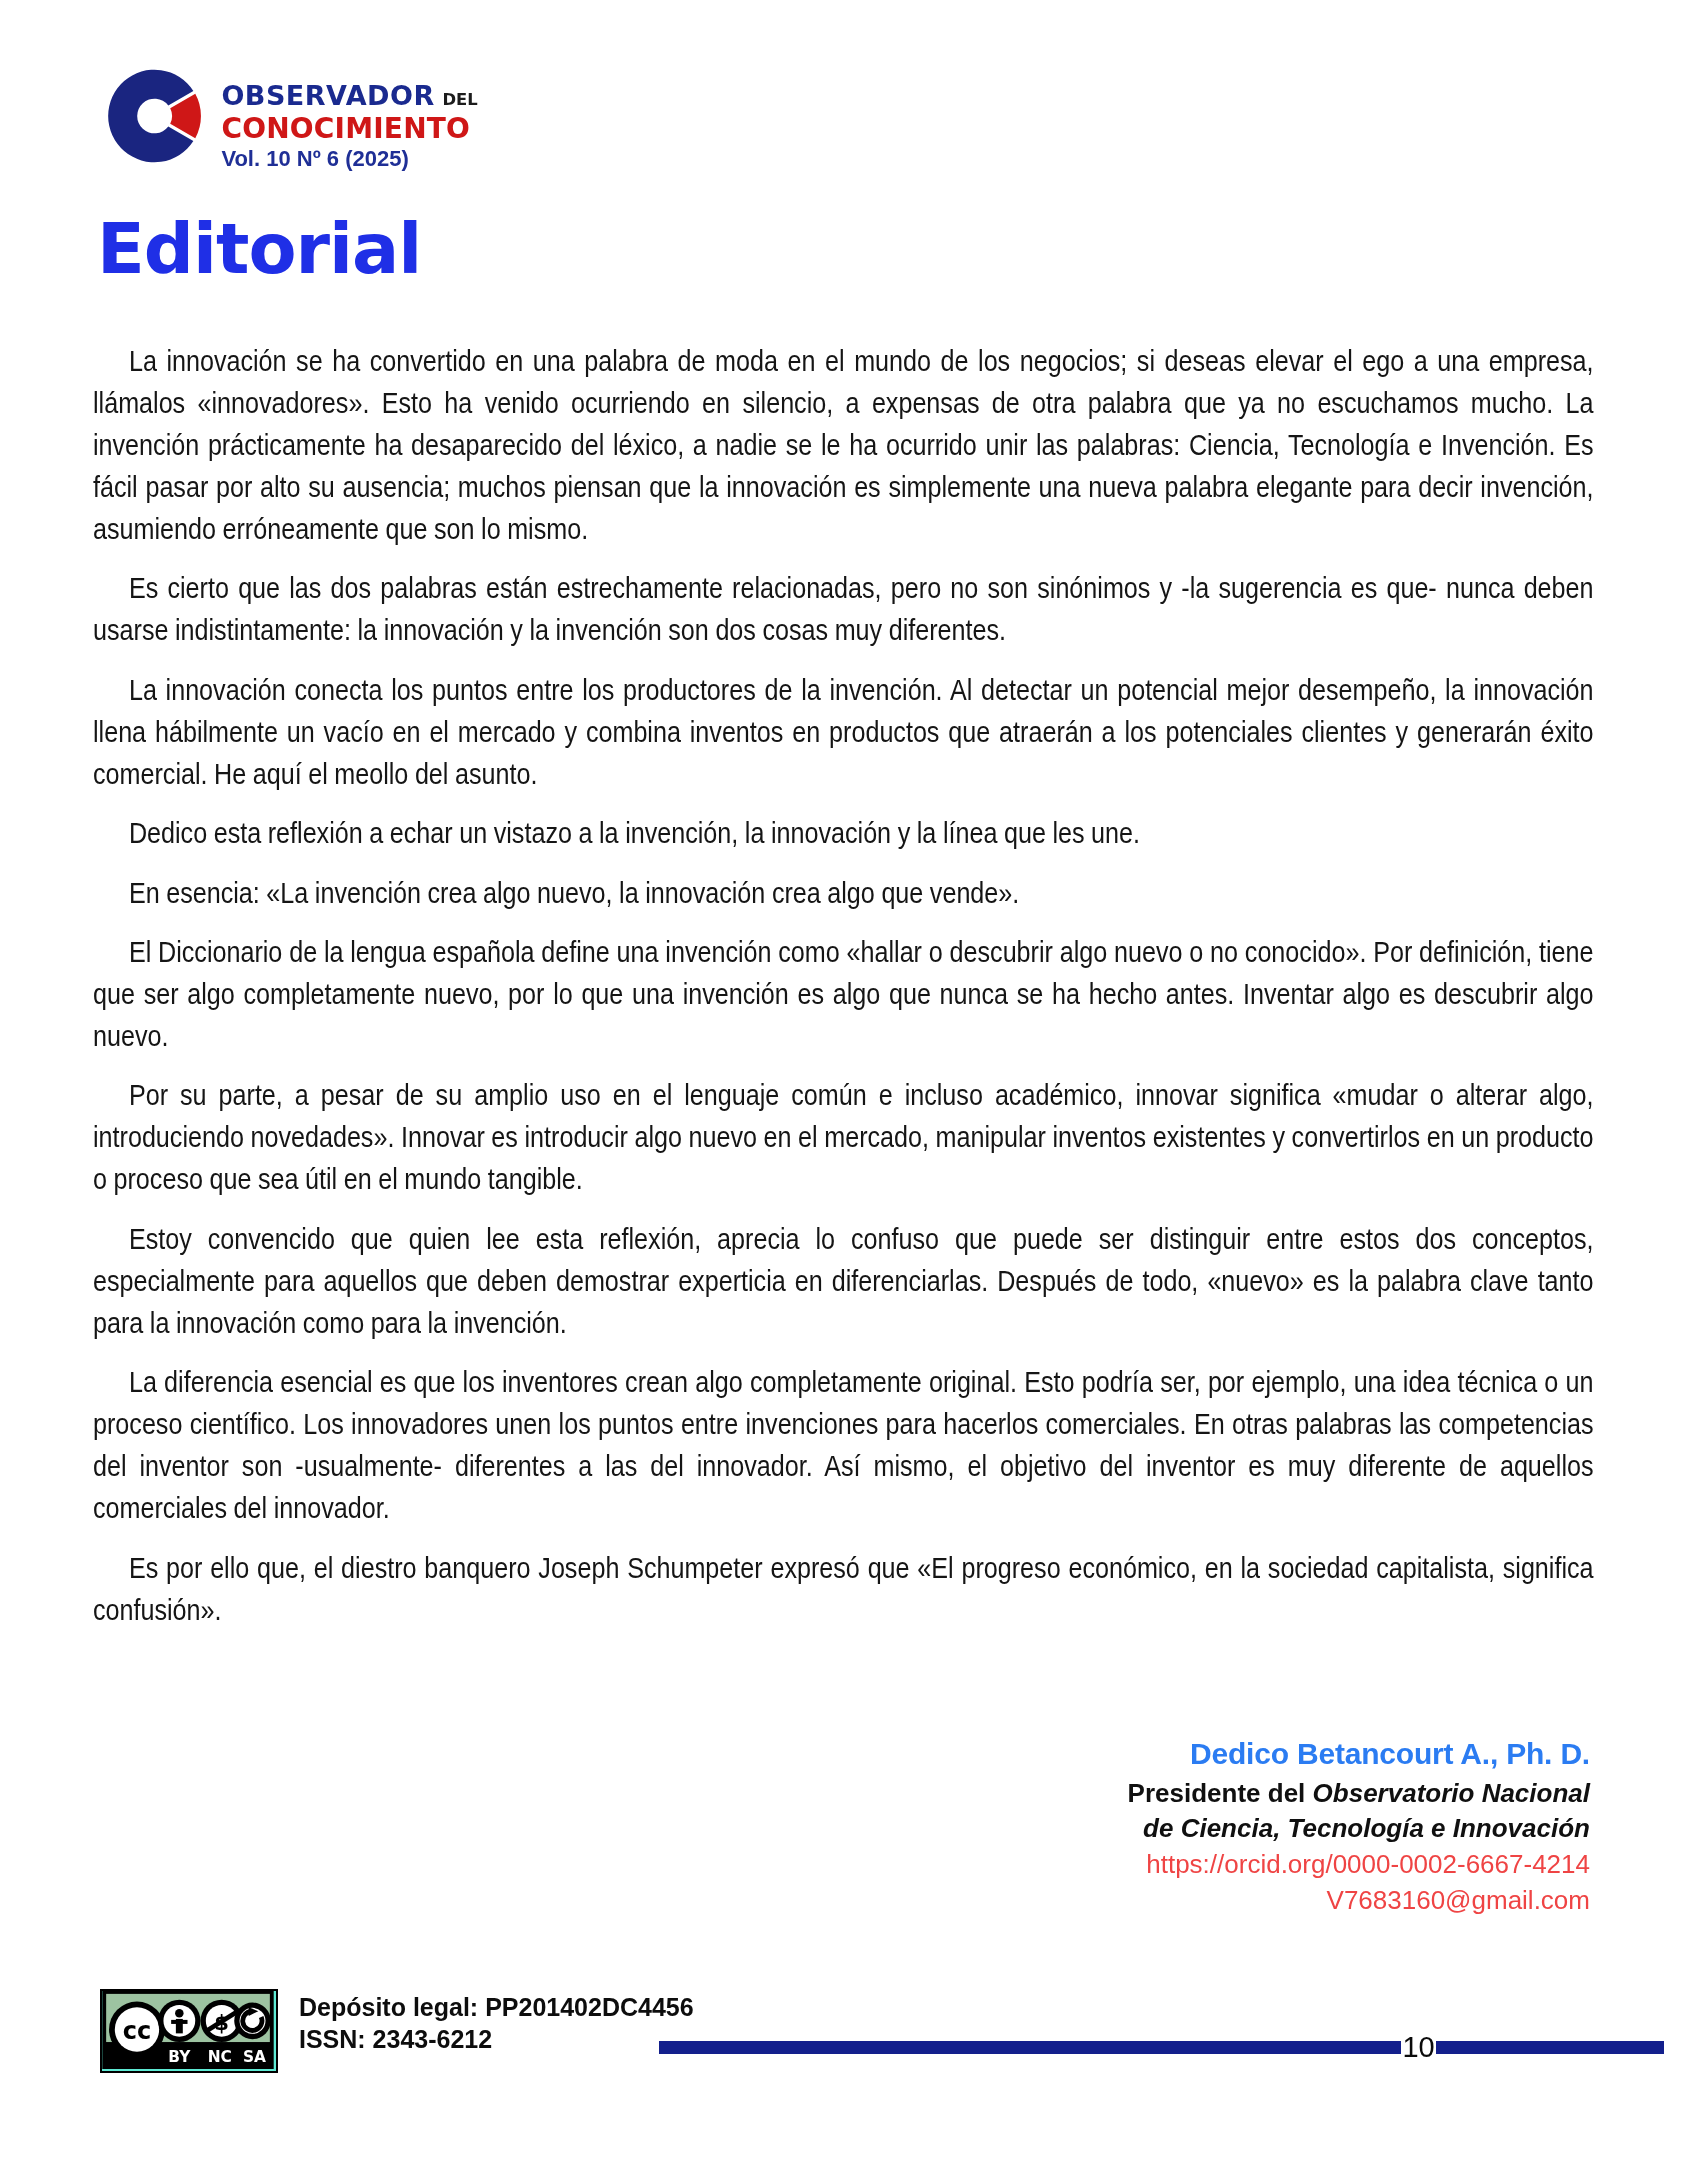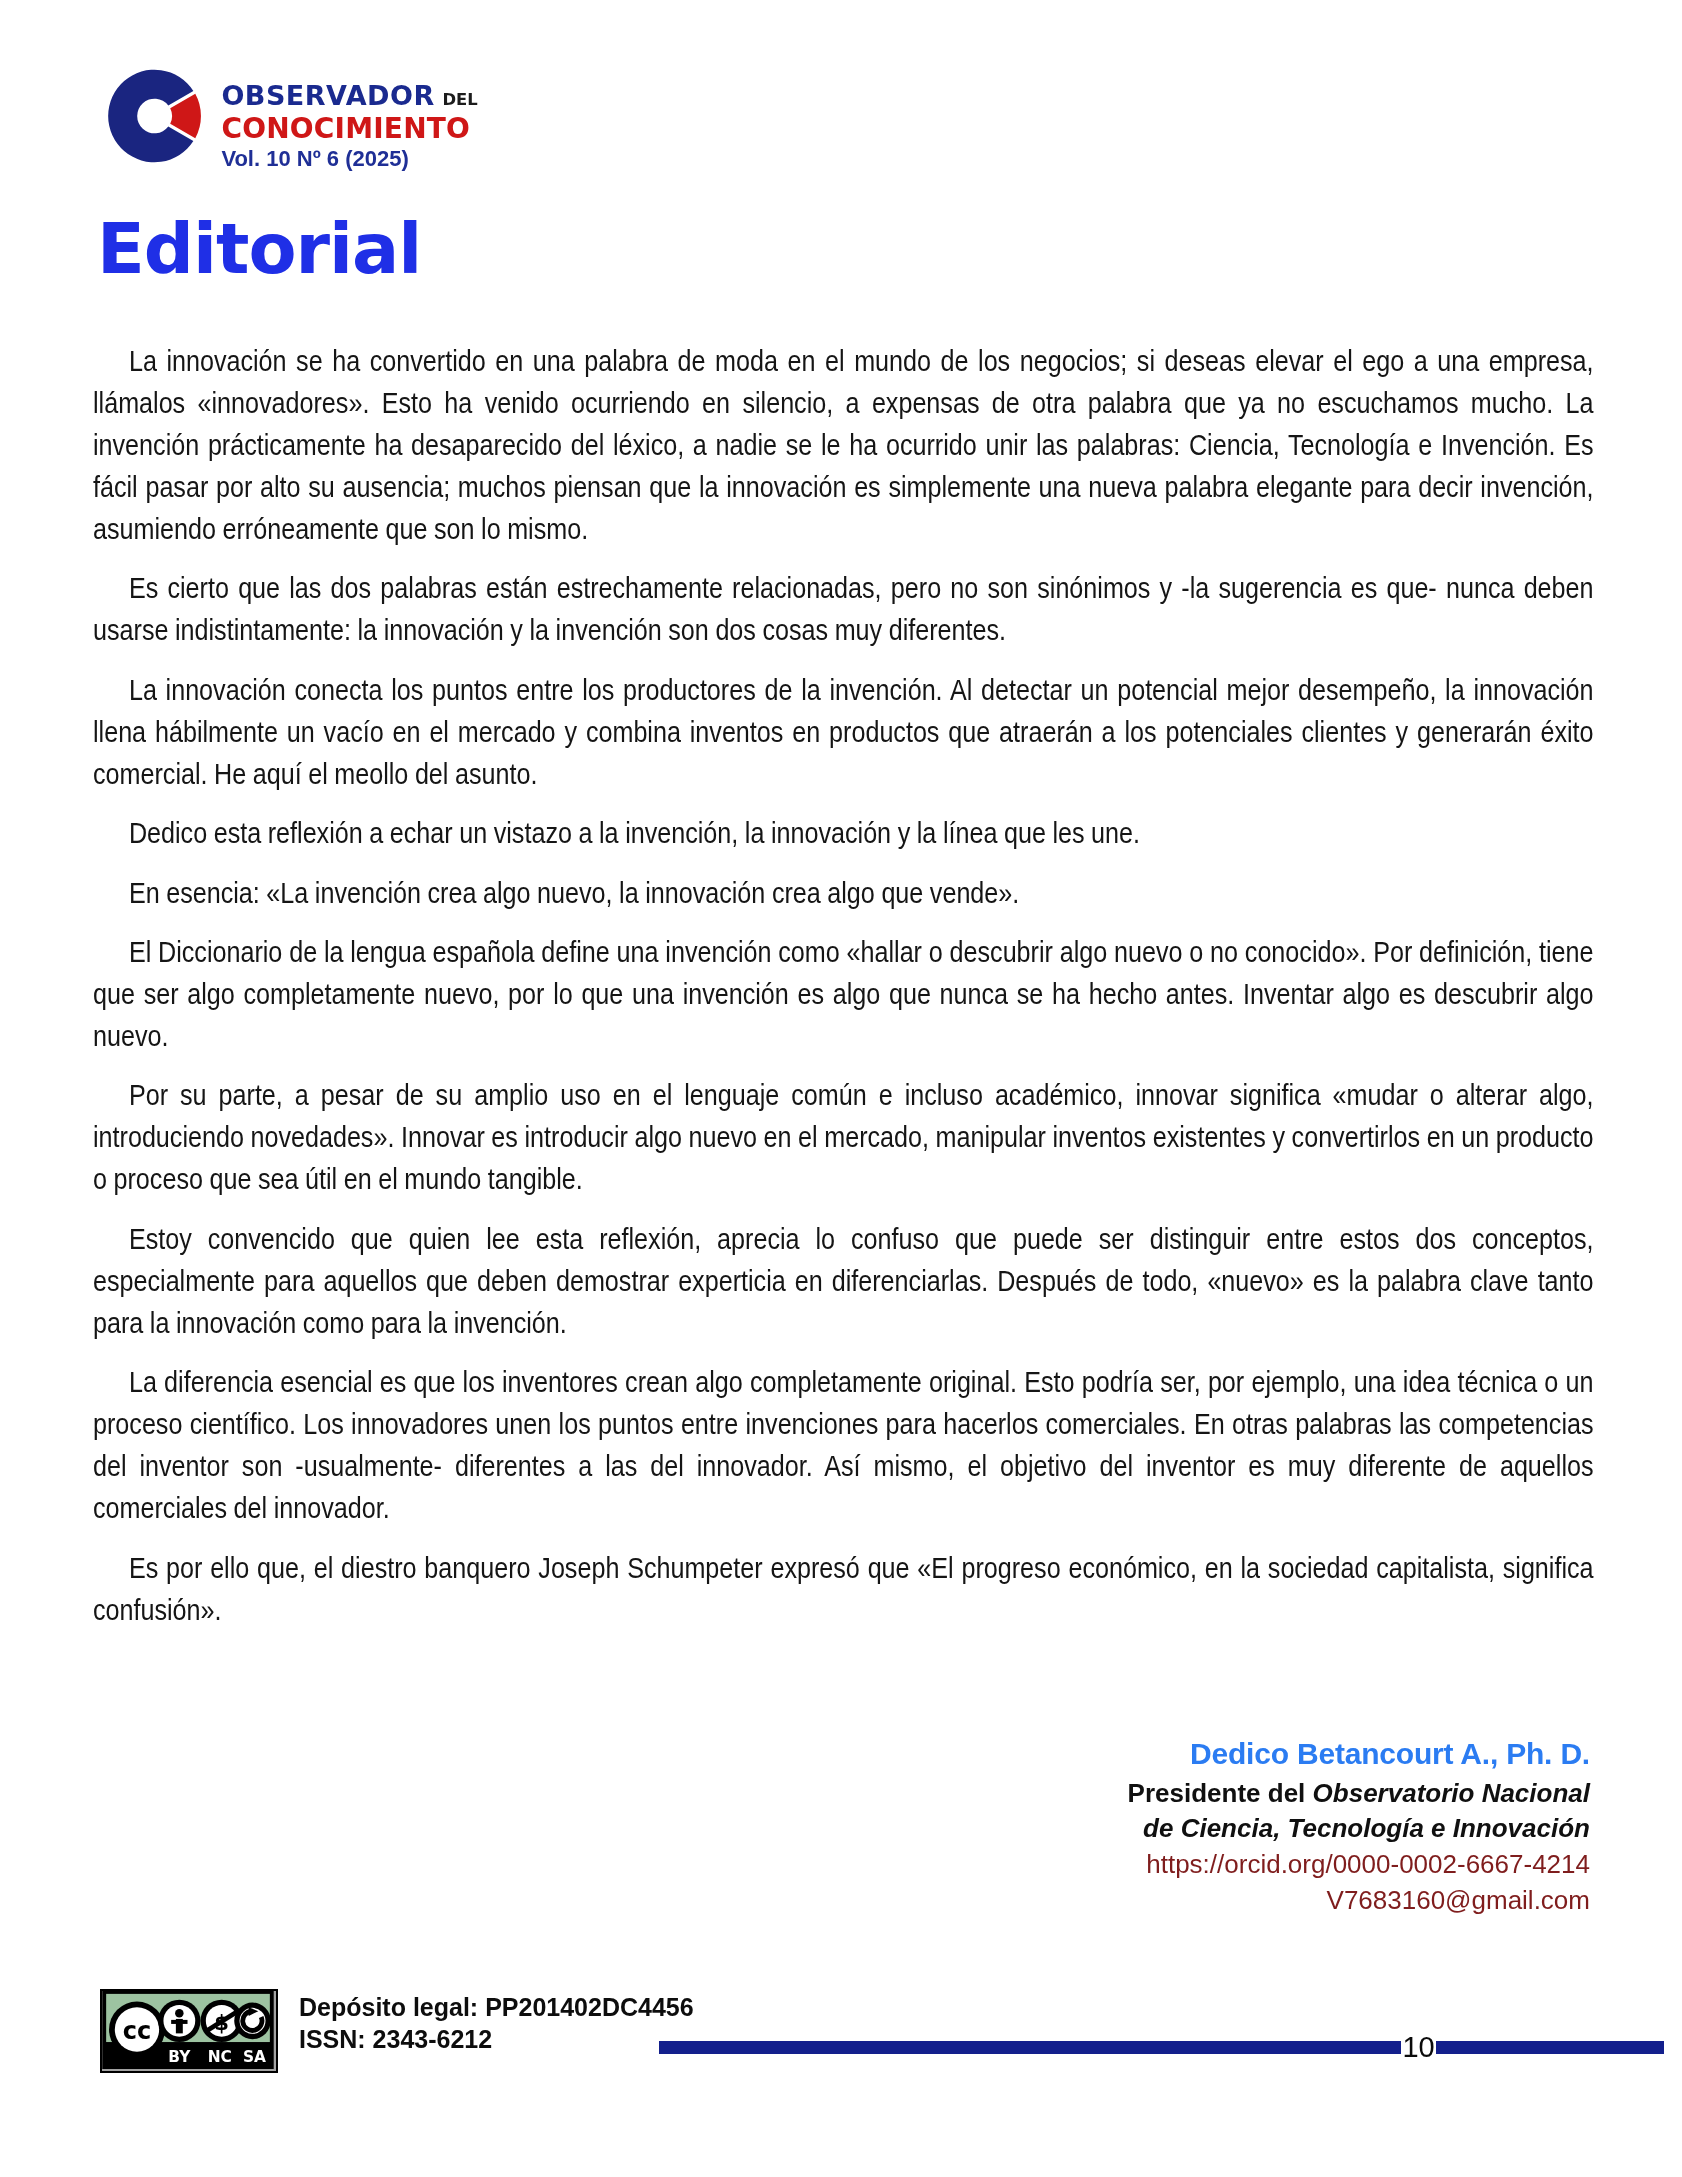--- a/index.html
+++ b/index.html
@@ -170,32 +170,32 @@
     font-size: 26px;
     color: #101010;
     margin-top: 1px;
     white-space: nowrap;
   }
 
   .sig-link,
   .sig-mail {
     font-family: "Liberation Sans", sans-serif;
     font-size: 26px;
-    color: #7f1d1d;
+    color: #ef4444;
     margin-top: 2.9px;
     white-space: nowrap;
   }
 
   .cc-badge {
     position: absolute;
     left: 100px;
     top: 1989px;
     width: 178px;
     height: 84px;
-    background: #a3a3a3;
+    background: #5eead4;
     border: 2.9px solid #000000;
     display: block;
   }
 
   .cc-badge svg { display: block; }
 
   .imprint {
     position: absolute;
     left: 299px;
     top: 1991px;

